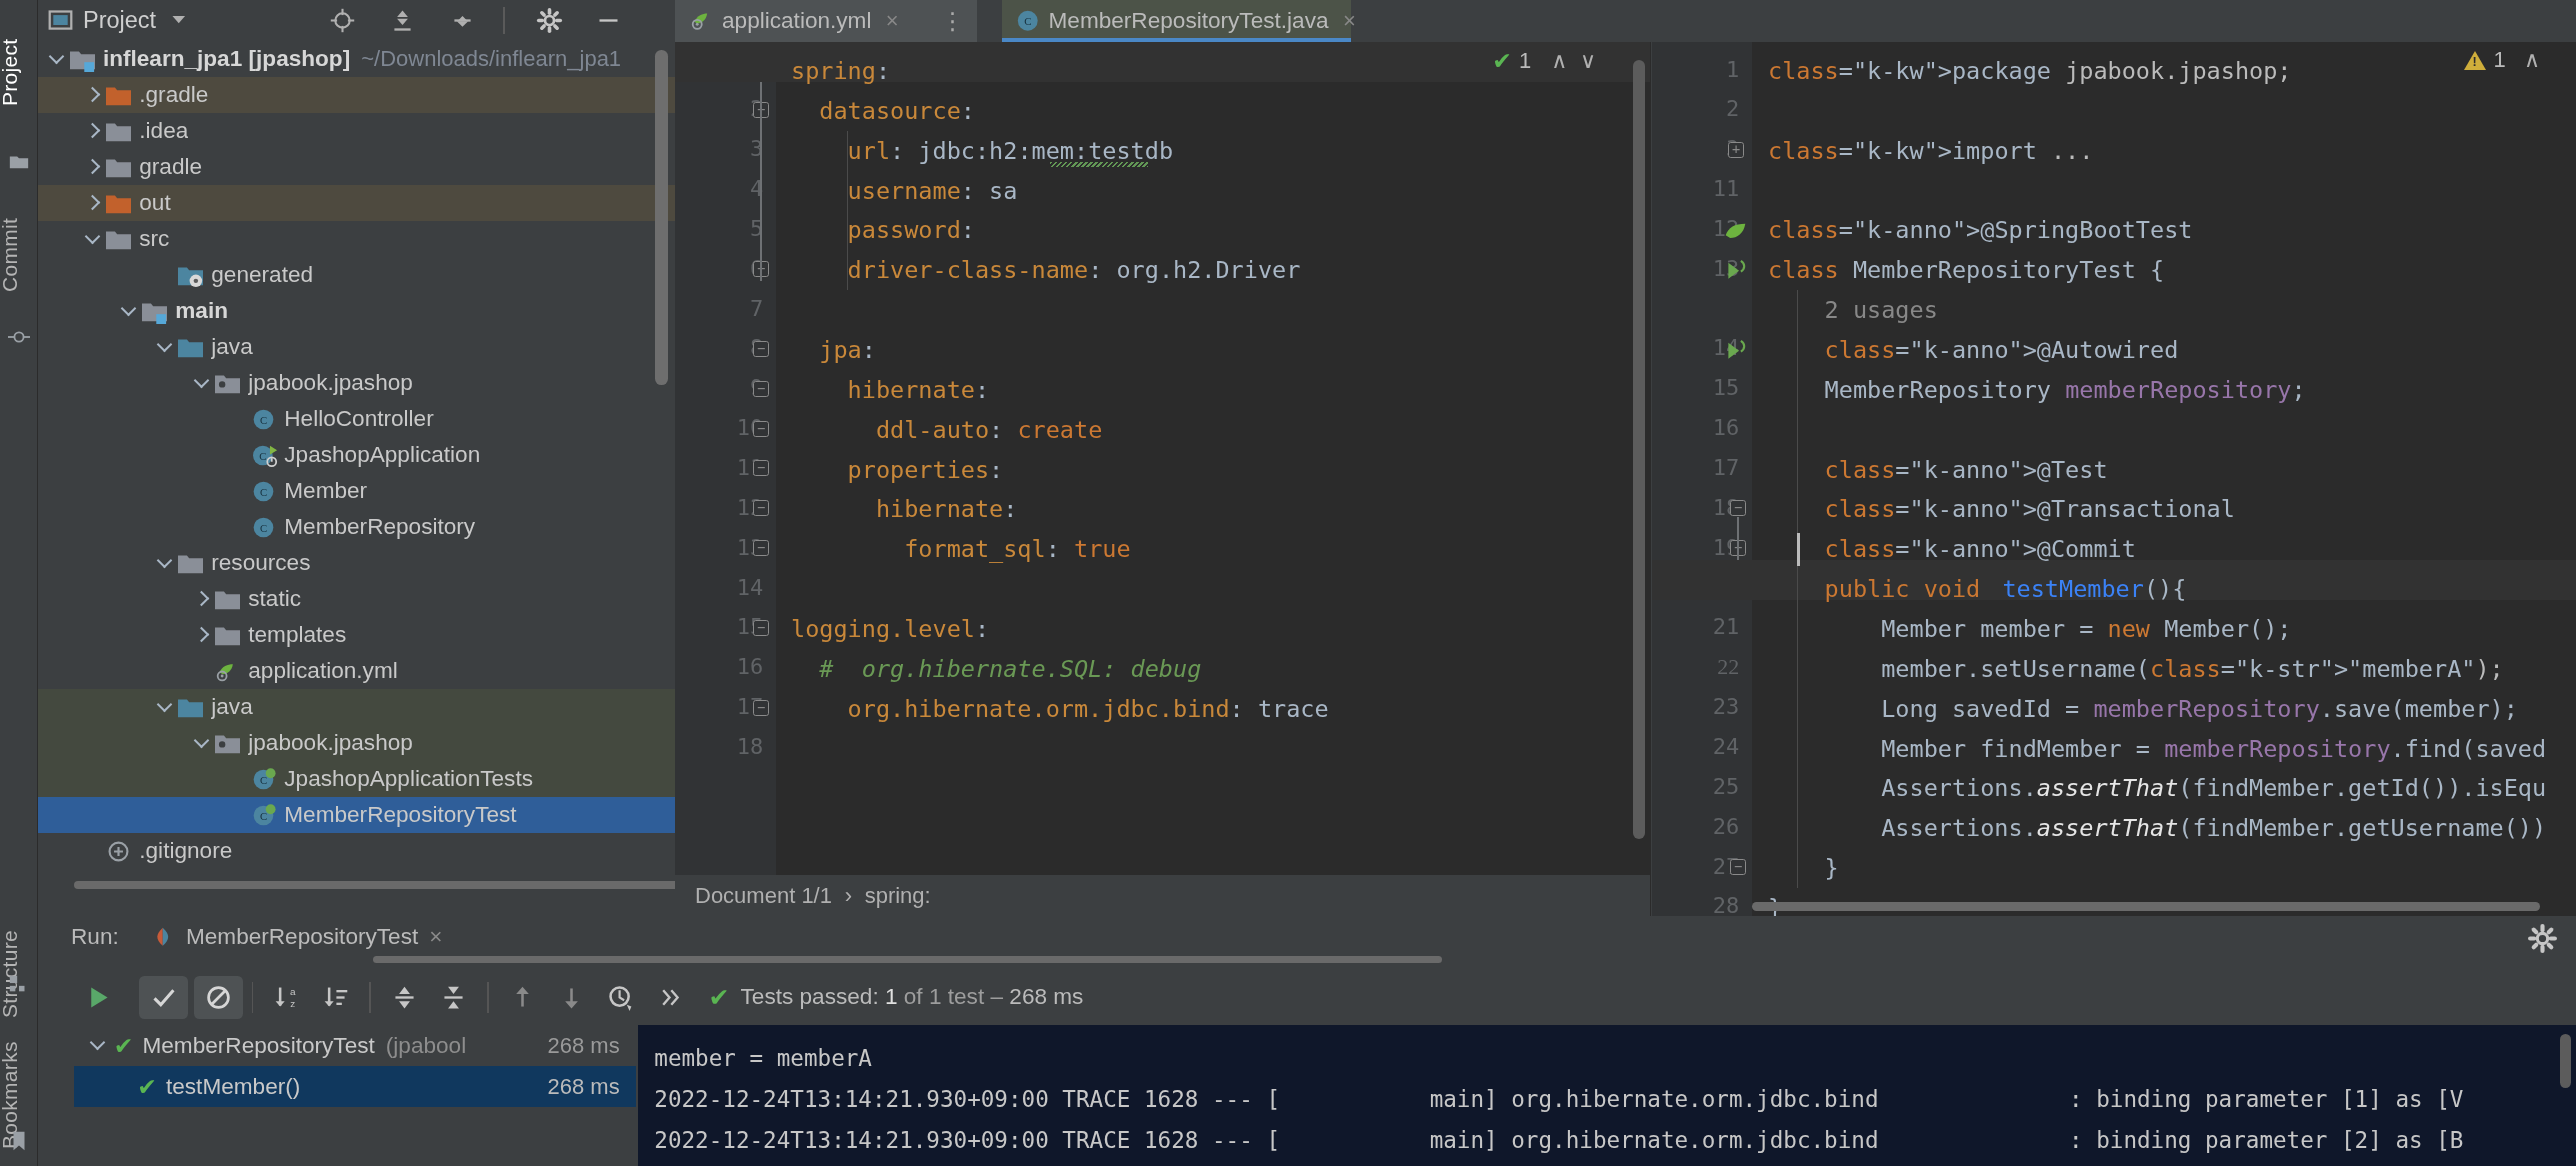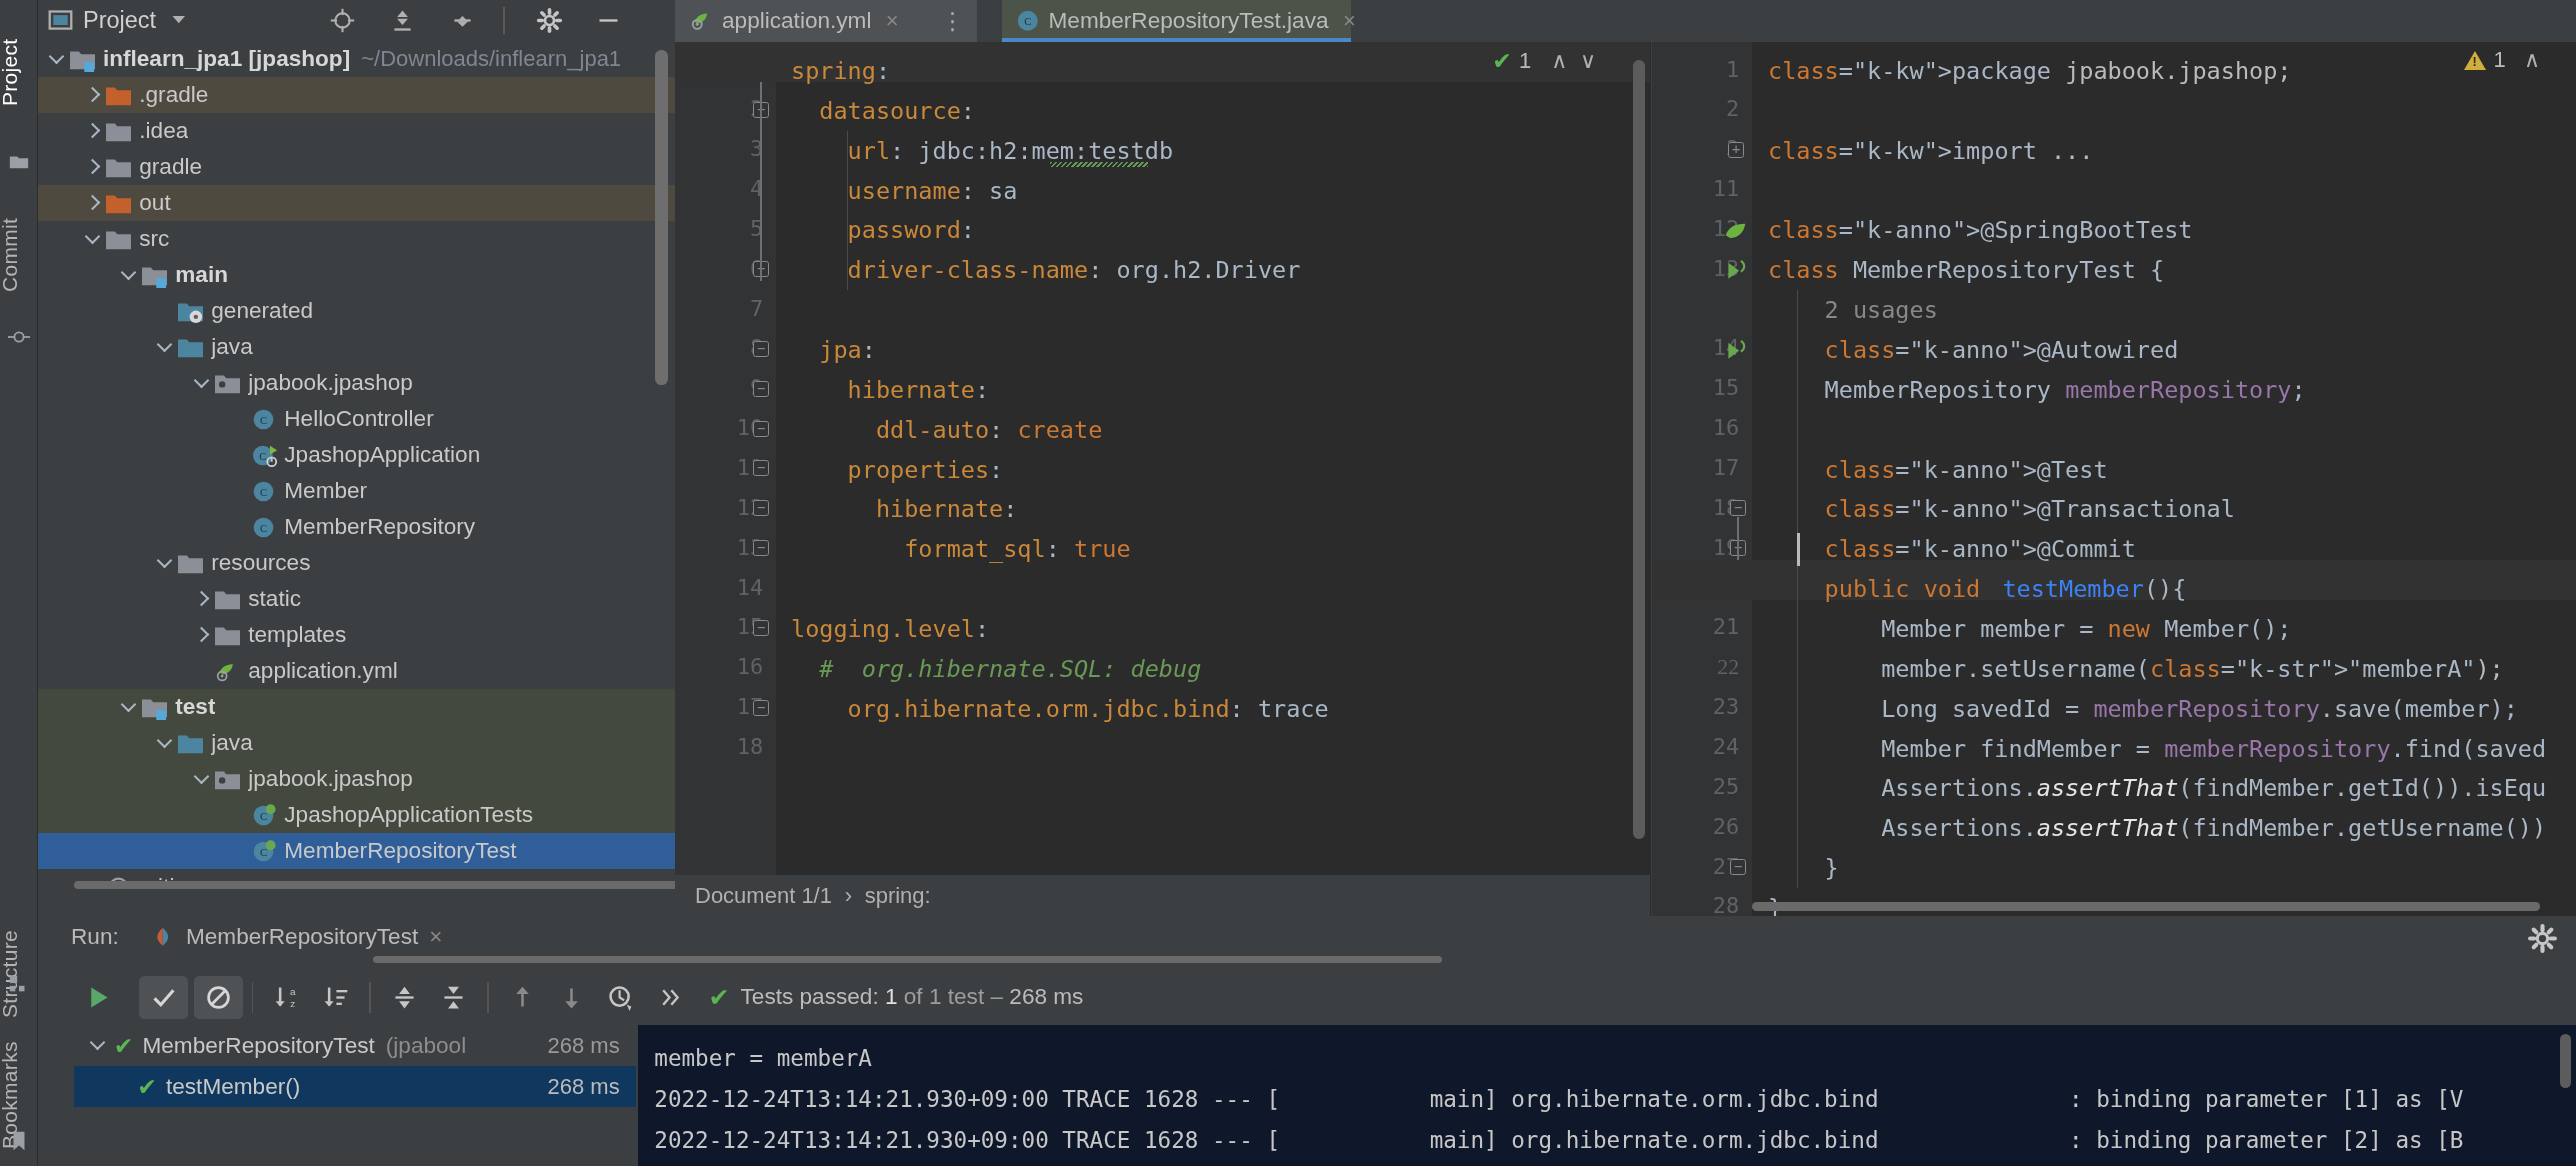--- a/index.html
+++ b/index.html
@@ -328,41 +328,41 @@
           <span style="width:40px;flex:0 0 40px"></span>
           <span class="arrow d"></span>
           <span class="ico">
             <svg width="27" height="25" viewBox="0 0 30 28">
               <path d="M1 5h10l2.5 3H29v17H1z" fill="#8a8f98"></path>
             </svg>
           </span>
           <span class="lbl">src</span>
         </div>
         <div class="row">
-          <span style="width:76px;flex:0 0 76px"></span>
-          <span class="arrow d"></span>
-          <span class="ico">
-            <svg width="27" height="25" viewBox="0 0 30 28">
-              <path d="M1 5h10l2.5 3H29v17H1z" fill="#8a8f98"></path>
-              <rect x="17" y="17" width="11" height="11" fill="#56a8d8"></rect>
-            </svg>
-          </span>
-          <span class="lbl bold">main</span>
-        </div>
-        <div class="row">
           <span style="width:112px;flex:0 0 112px"></span>
           <span class="sp"></span>
           <span class="ico">
             <svg width="27" height="25" viewBox="0 0 30 28">
               <path d="M1 5h10l2.5 3H29v17H1z" fill="#4c85a0"></path>
               <circle cx="21" cy="20" r="7" fill="#d8d8d8"></circle>
               <circle cx="21" cy="20" r="2.5" fill="#5c5c5c"></circle>
             </svg>
           </span>
           <span class="lbl">generated</span>
+        </div>
+        <div class="row">
+          <span style="width:76px;flex:0 0 76px"></span>
+          <span class="arrow d"></span>
+          <span class="ico">
+            <svg width="27" height="25" viewBox="0 0 30 28">
+              <path d="M1 5h10l2.5 3H29v17H1z" fill="#8a8f98"></path>
+              <rect x="17" y="17" width="11" height="11" fill="#56a8d8"></rect>
+            </svg>
+          </span>
+          <span class="lbl bold">main</span>
         </div>
         <div class="row">
           <span style="width:112px;flex:0 0 112px"></span>
           <span class="arrow d"></span>
           <span class="ico">
             <svg width="27" height="25" viewBox="0 0 30 28">
               <path d="M1 5h10l2.5 3H29v17H1z" fill="#4c85a0"></path>
             </svg>
           </span>
           <span class="lbl">java</span>
@@ -459,31 +459,20 @@
           <span style="width:149px;flex:0 0 149px"></span>
           <span class="sp"></span>
           <span class="ico">
             <svg width="27" height="25" viewBox="0 0 30 28">
               <path d="M6 15c3-7 9-9 15-9-1 7-6 11-11 11z" fill="#6db33f"></path>
               <circle cx="9" cy="19" r="5" fill="none" stroke="#9aa0a6" stroke-width="2"></circle>
               <circle cx="9" cy="19" r="1.6" fill="#9aa0a6"></circle>
             </svg>
           </span>
           <span class="lbl">application.yml</span>
-        </div>
-        <div class="row greenbg">
-          <span style="width:76px;flex:0 0 76px"></span>
-          <span class="arrow d"></span>
-          <span class="ico">
-            <svg width="27" height="25" viewBox="0 0 30 28">
-              <path d="M1 5h10l2.5 3H29v17H1z" fill="#8a8f98"></path>
-              <rect x="17" y="17" width="11" height="11" fill="#56a8d8"></rect>
-            </svg>
-          </span>
-          <span class="lbl bold">test</span>
         </div>
         <div class="row greenbg">
           <span style="width:112px;flex:0 0 112px"></span>
           <span class="arrow d"></span>
           <span class="ico">
             <svg width="27" height="25" viewBox="0 0 30 28">
               <path d="M1 5h10l2.5 3H29v17H1z" fill="#4c85a0"></path>
             </svg>
           </span>
           <span class="lbl">java</span>

